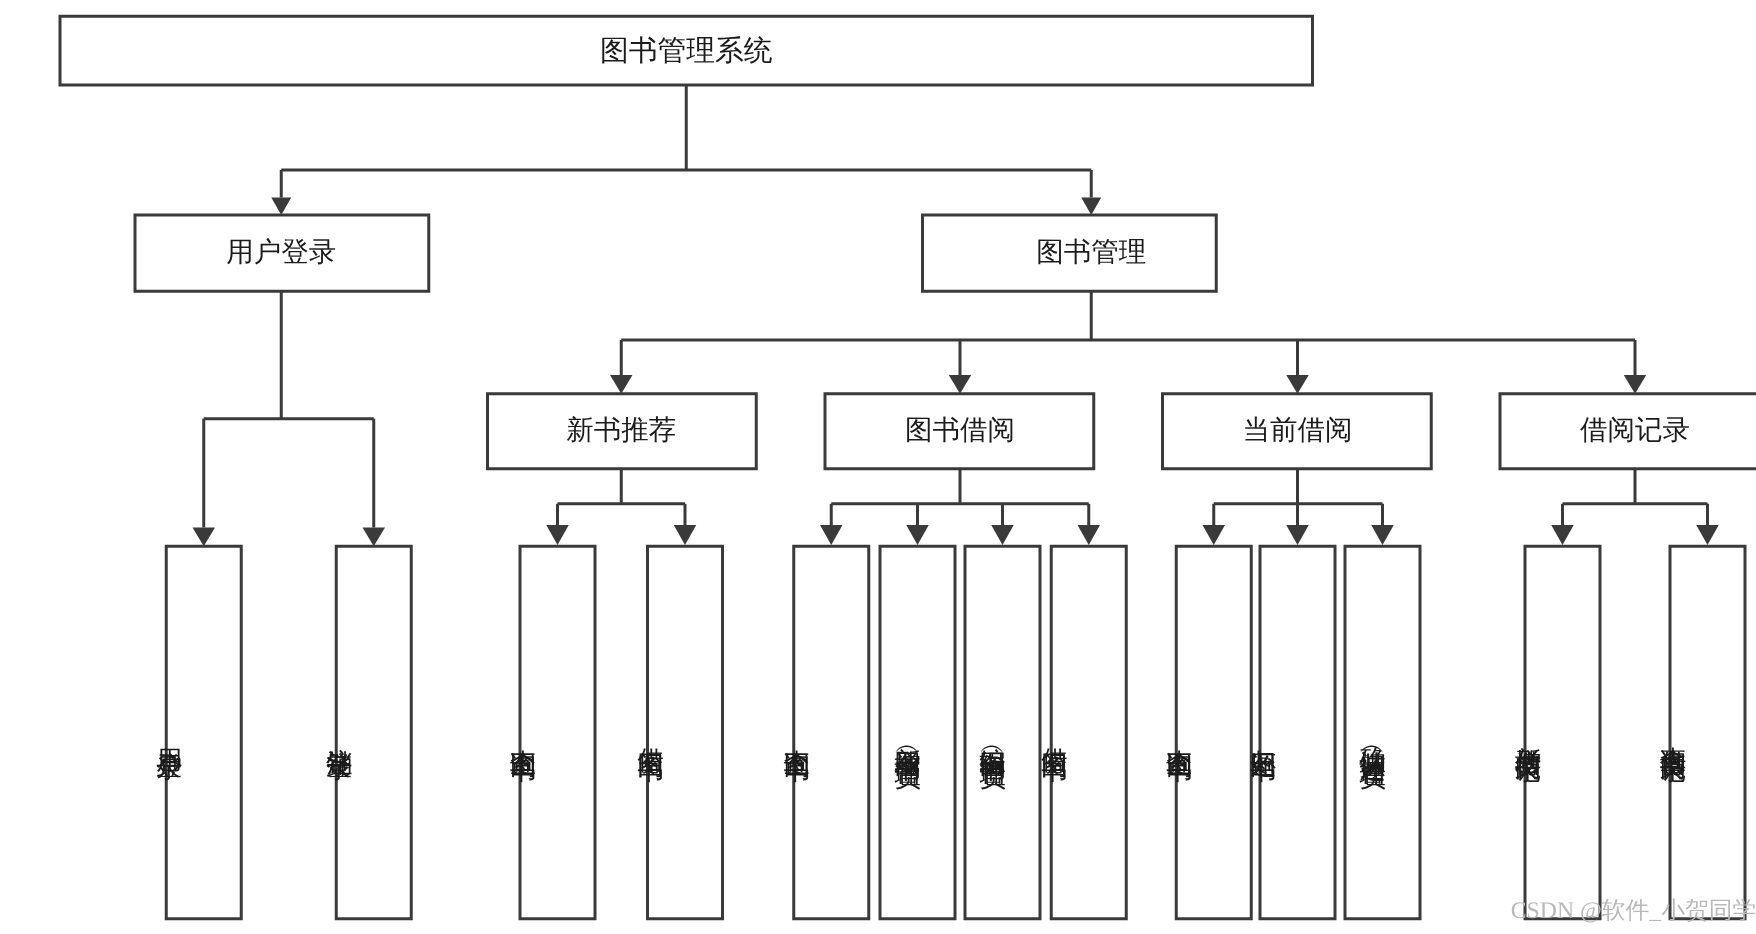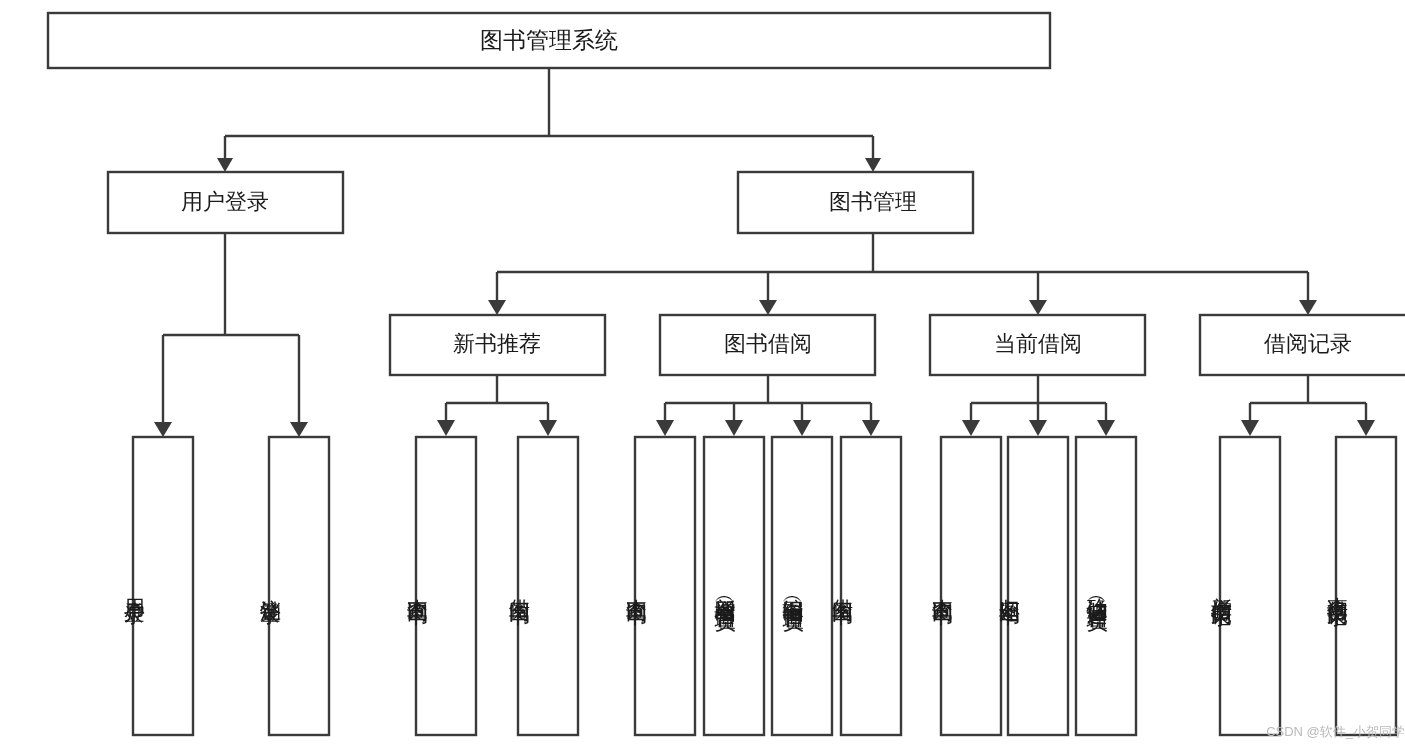--- a/index.html
+++ b/index.html
@@ -64,22 +64,22 @@
     align-items: center;
     justify-content: center;
     white-space: nowrap;
     pointer-events: none;
     user-select: none;
   }
   .watermark {
     position: absolute;
     right: 28px;
     bottom: 6px;
-    font-family: Liberation Sans, sans-serif;
-    font-size: 13px;
+    font-family: Liberation Serif, serif;
+    font-size: 19px;
     color: #b9b9b9;
     white-space: nowrap;
     user-select: none;
   }
 </style>
 </head>
 <body>
 
 <div id="diagram-root">
 

